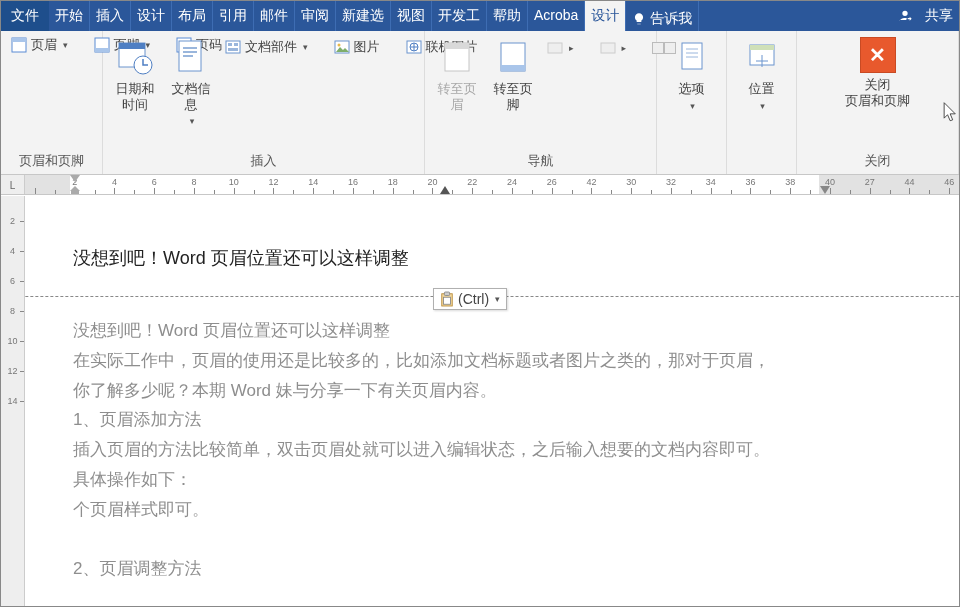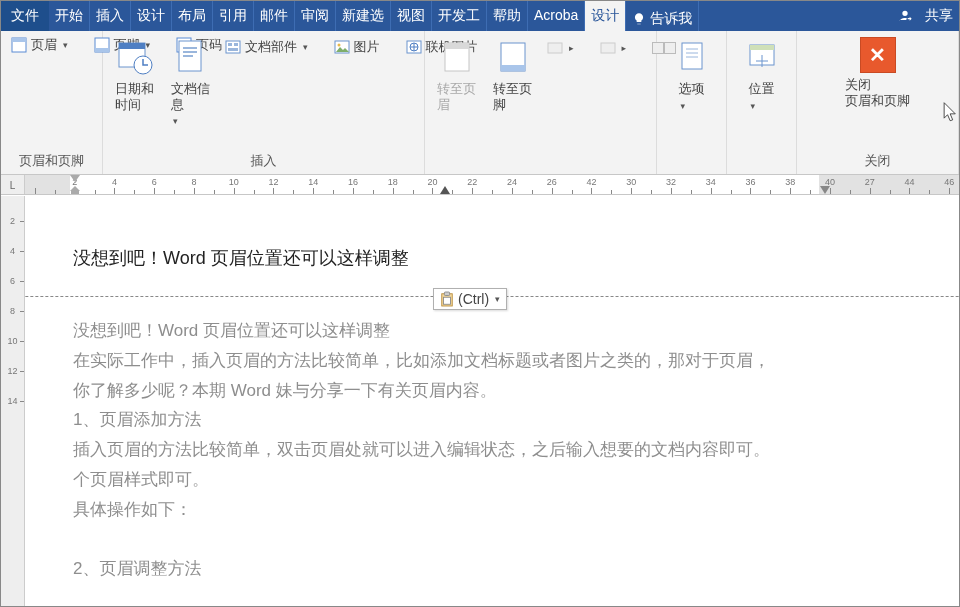--- a/index.html
+++ b/index.html
@@ -17,21 +17,21 @@
   .share { display:flex; align-items:center; gap:12px; padding:0 6px;}
 
   
   .ribbon { background: #f3f3f3; height: 144px; display: flex; border-bottom: 1px solid #c7c7c7; font-size: 13px; color: #444; }
   .group { display:flex; flex-direction:column; justify-content:space-between; border-right:1px solid #dcdcdc; }
   .group-body { flex:1; display:flex; align-items:flex-start; padding:4px 6px 0 6px; gap:4px; }
   .group-label { text-align:center; font-size:13px; color:#555; padding:2px 0 4px 0; }
   .vstack { display:flex; flex-direction:row; gap:18px; }
   .smallbtn { display:flex; align-items:center; gap:4px; padding:1px 4px; white-space:nowrap; }
   .bigbtn { display:flex; flex-direction:column; align-items:center; justify-content:flex-start; padding:2px 6px; gap:4px; }
-  .bigbtn .cap { text-align:left; line-height:1.2; }
+  .bigbtn .cap { text-align:center; line-height:1.2; }
   .icon16 { width:16px; height:16px; flex:0 0 16px; }
   .icon32 { width:40px; height:40px; }
   .dd { font-size:9px; color:#555; margin-left:2px; }
   .disabled { color:#a8a8a8; }
   .close-x { width:36px; height:36px; background:#e8592d; display:flex; align-items:center; justify-content:center; color:#fff; font-weight:bold; font-size:20px; border:1px solid #c94a23;}
   .swatches { display:flex; gap:0; }
   .swatch { width:12px; height:12px; border:1px solid #bbb; }
 
   
   .ruler-h { height:20px; background:#fff; border-bottom:1px solid #c7c7c7; position:relative; font-size:9px; color:#777; overflow:hidden;}
@@ -224,20 +224,21 @@
               <span class="dd">▸</span>
             </div>
           <div class="smallbtn">
             <div class="swatches">
                 <div class="swatch" style="background:#eee"></div>
                 <div class="swatch" style="background:#eee"></div>
               </div>
           </div>
         </div>
       </div>
+      <div class="group-label">导航</div>
     </div>
 
     <div class="group" style="width:70px">
       <div class="group-body" style="justify-content:center">
         <div class="bigbtn">
           <svg class="icon32" viewBox="0 0 40 40">
               <rect x="10" y="6" width="20" height="26" fill="#fff" stroke="#6b94ce"></rect>
               <line x1="14" y1="12" x2="26" y2="12" stroke="#9ab6dc"></line>
               <line x1="14" y1="16" x2="26" y2="16" stroke="#9ab6dc"></line>
               <line x1="14" y1="20" x2="26" y2="20" stroke="#9ab6dc"></line>
@@ -403,25 +404,25 @@
         <svg class="clip" viewBox="0 0 16 18">
             <rect x="2" y="3" width="12" height="14" fill="#f3d79a" stroke="#b88c3a"></rect>
             <rect x="5" y="1" width="6" height="4" rx="1" fill="#ccc" stroke="#888"></rect>
             <rect x="4" y="7" width="8" height="8" fill="#fff" stroke="#888"></rect>
           </svg>
         <span>(Ctrl)</span>
           <span class="dd">▾</span>
       </div>
       <div class="body-text" id="bodytext">
           <p>没想到吧！Word 页眉位置还可以这样调整</p>
-          <p>在实际工作中，插入页眉的方法比较简单，比如添加文档标题或者图片之类的，那对于页眉，</p>
+          <p>在实际工作中，页眉的使用还是比较多的，比如添加文档标题或者图片之类的，那对于页眉，</p>
           <p>你了解多少呢？本期 Word 妹与分享一下有关页眉内容。</p>
           <p>1、页眉添加方法</p>
           <p>插入页眉的方法比较简单，双击页眉处就可以进入编辑状态，之后输入想要的文档内容即可。</p>
+          <p>具体操作如下：</p>
           <p>个页眉样式即可。</p>
-          <p>具体操作如下：</p>
           <p>&nbsp;</p>
           <p>2、页眉调整方法</p>
         </div>
     </div>
   </div>
 
 </div>
 
 </body></html>

